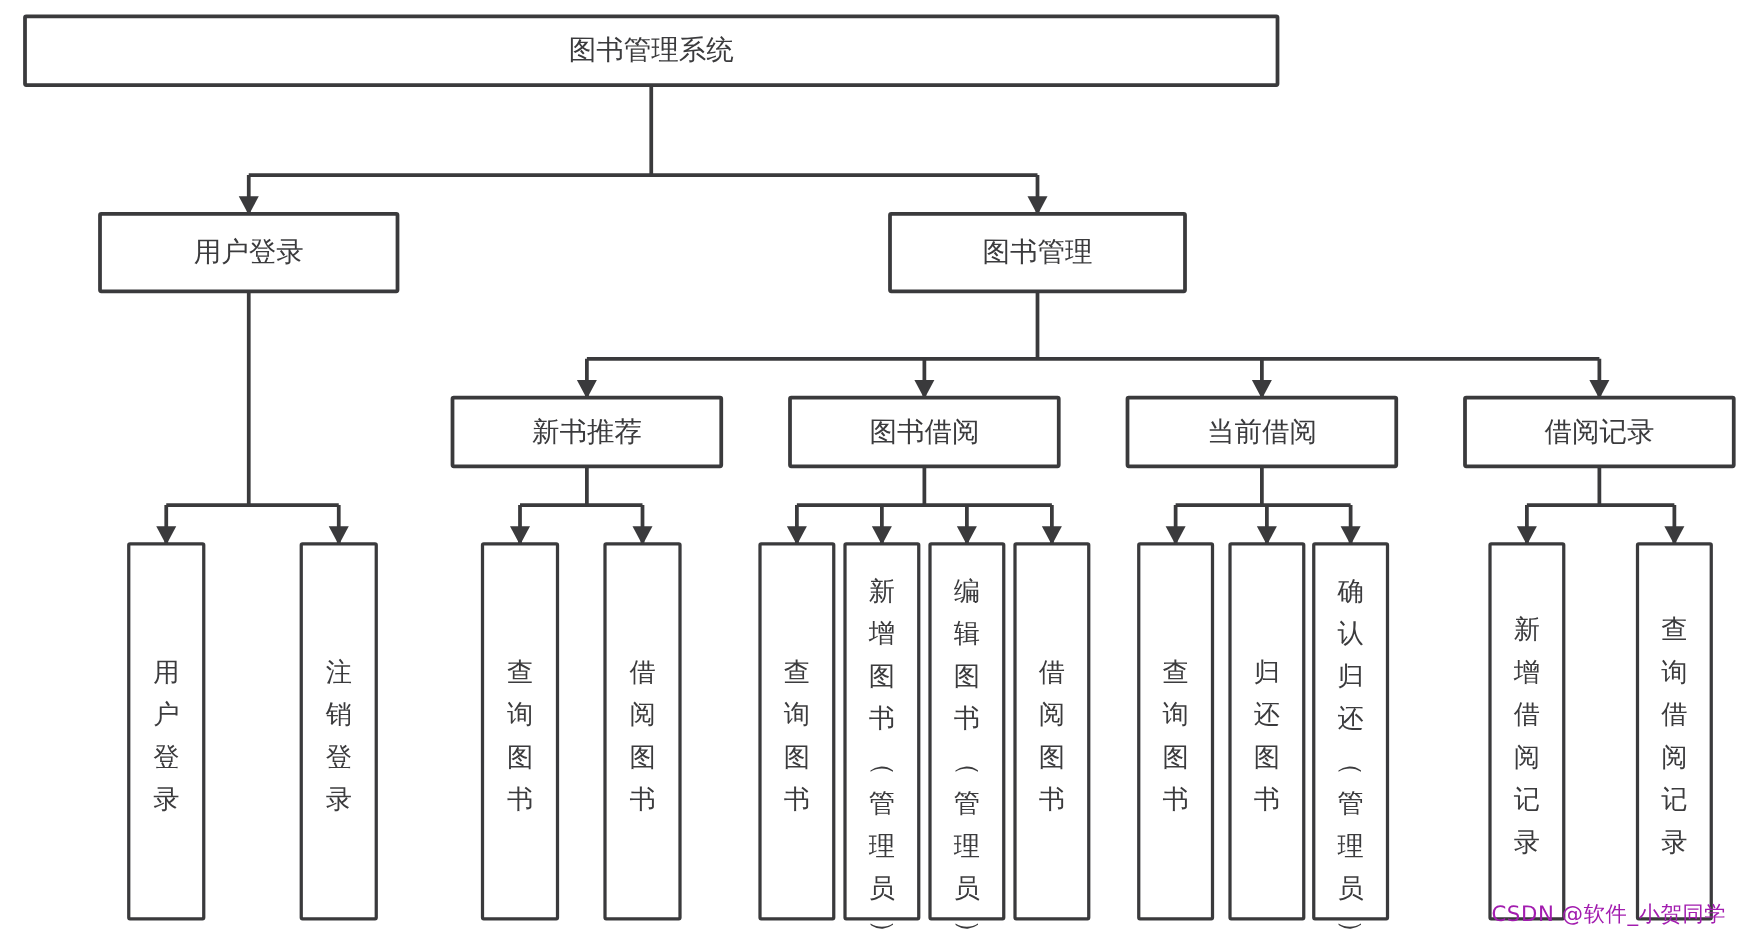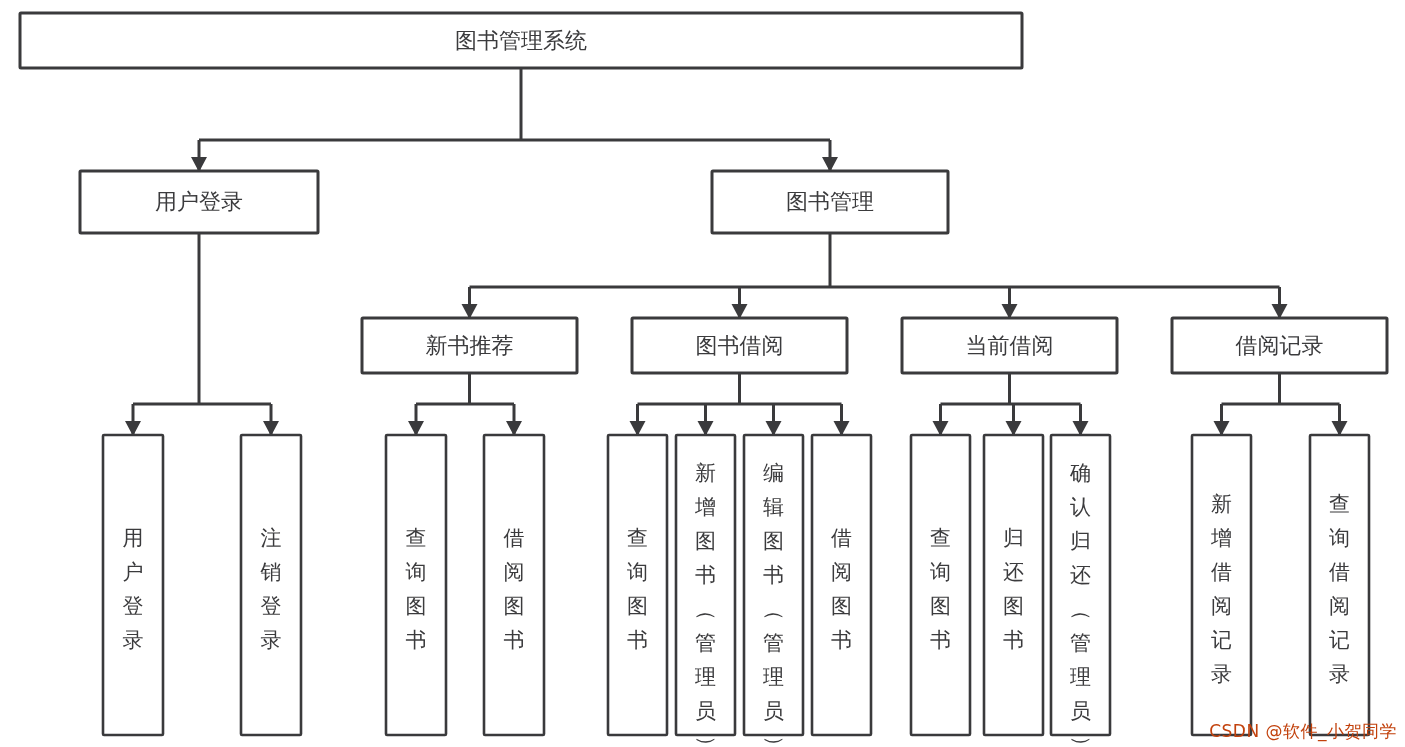--- a/index.html
+++ b/index.html
@@ -53,25 +53,25 @@
   }
   .node-label-v-char {
     font-family: "DejaVu Sans", "Liberation Sans", sans-serif;
     font-size: 21px;
     fill: #3b3b3d;
     text-anchor: middle;
     dominant-baseline: middle;
   }
   .watermark {
     position: absolute;
-    right: 8px;
+    right: 24px;
     bottom: 4px;
     font-family: "DejaVu Sans", "Liberation Sans", sans-serif;
     font-size: 17px;
-    color: #c2410c;
+    color: #a21caf;
     letter-spacing: 0.5px;
     white-space: nowrap;
     user-select: none;
   }
 </style>
 </head>
 <body>
 
 <div id="diagram-root">
   <svg class="flow" viewBox="0 0 1405 747" xmlns="http://www.w3.org/2000/svg">

